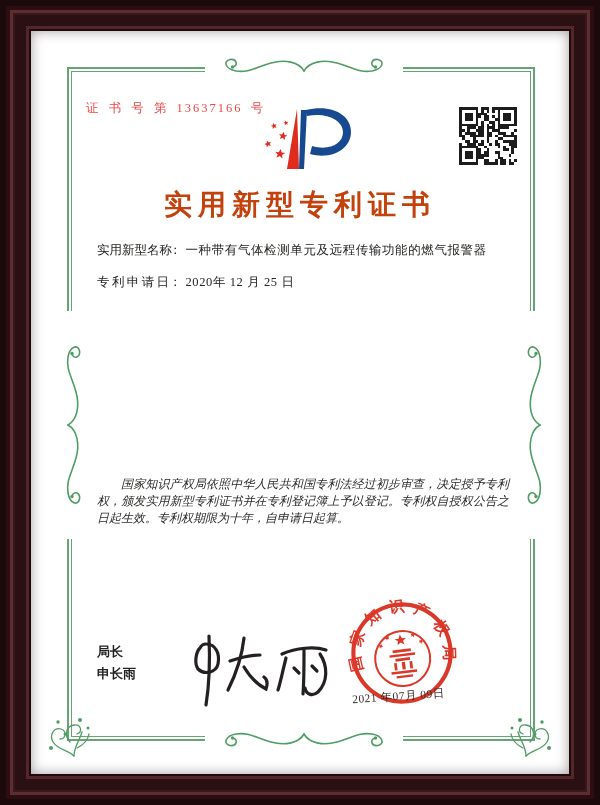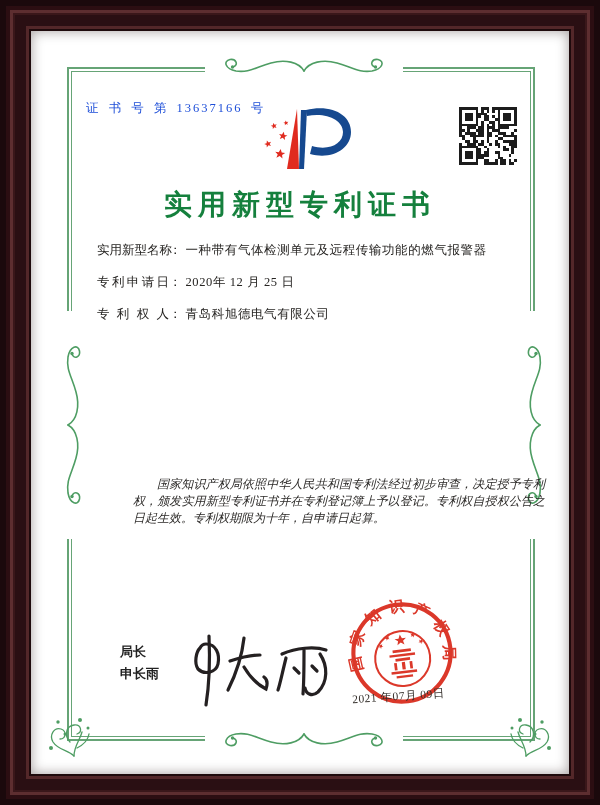--- a/index.html
+++ b/index.html
@@ -22,37 +22,37 @@
   .green-box-inner{position:absolute;inset:2px;border:1px solid #66a476;}
   .flourish{position:absolute;z-index:2;background:#fff;display:flex;align-items:center;justify-content:center;padding:0 4px;}
   .fl-top{left:205px;top:56px;width:190px;height:24px;}
   .fl-bottom{left:205px;top:725px;width:190px;height:24px;transform:scaleY(-1);}
   .fl-left{left:-43px;top:413px;width:220px;height:24px;transform:rotate(90deg);}
   .fl-right{left:423px;top:413px;width:220px;height:24px;transform:rotate(-90deg);}
   .corner-orn{position:absolute;z-index:3;width:48px;height:48px;}
   .orn-bl{left:44px;top:712px;}
   .orn-br{left:508px;top:712px;transform:scaleX(-1);}
   
-  .cert-no{position:absolute;left:86px;top:100px;font-size:12.5px;letter-spacing:2px;word-spacing:3px;color:#1d4ed8;z-index:2;}
+  .cert-no{position:absolute;left:86px;top:100px;font-size:12.5px;letter-spacing:2px;word-spacing:3px;color:#ef4444;z-index:2;}
   .logo{position:absolute;left:260px;top:101px;z-index:2;}
   .qr{position:absolute;left:459px;top:107px;z-index:2;}
   .title{position:absolute;left:0;right:0;top:186px;margin:0;text-align:center;
-    font-size:28px;font-weight:bold;letter-spacing:6px;color:#15803d;z-index:2;}
+    font-size:28px;font-weight:bold;letter-spacing:6px;color:#c2410c;z-index:2;}
   .fields{position:absolute;left:97px;top:241px;right:80px;z-index:2;font-size:12.5px;}
   .frow{line-height:18px;margin-bottom:14px;white-space:nowrap;}
   .flabel{display:inline-block;width:72px;text-align:justify;text-align-last:justify;vertical-align:top;}
   .fcolon{display:inline-block;margin-right:4px;}
   .fvalue{letter-spacing:0.6px;}
   .flabel2{margin-left:34px;letter-spacing:1.5px;}
   .paras{position:absolute;left:97px;top:476px;width:412px;z-index:2;
-    font-size:12px;line-height:17px;text-align:justify;font-style:italic;color:#2c2a28;margin-left:36px;}
+    font-size:12px;line-height:17px;text-align:justify;font-style:italic;color:#2c2a28;}
   .paras p{margin:0;text-indent:2em;}
   .director{position:absolute;left:97px;top:644px;z-index:2;
     font-family:"Liberation Sans",sans-serif;font-weight:bold;font-size:13px;color:#222;}
-  .director div{line-height:15px;margin-bottom:7px;margin-left:23px;}
+  .director div{line-height:15px;margin-bottom:7px;}
   .signature{position:absolute;left:182px;top:628px;z-index:2;}
   .seal{position:absolute;left:347px;top:598px;width:110px;height:110px;z-index:4;
     transform:rotate(-7deg);opacity:0.93;}
   .seal-date{position:absolute;left:352px;top:688px;width:120px;z-index:4;
     font-size:11.5px;letter-spacing:0.5px;color:#35302c;transform:rotate(-4deg);white-space:nowrap;}
 </style>
 </head>
 <body>
 
 <div class="page">
@@ -389,23 +389,20 @@
 
   <h1 class="title">实用新型专利证书</h1>
 
   <div class="fields">
     <div class="frow">
       <span class="flabel">实用新型名称</span><span class="fcolon">：</span><span class="fvalue">一种带有气体检测单元及远程传输功能的燃气报警器</span>
     </div>
     <div class="frow">
       <span class="flabel">专利申请日</span><span class="fcolon">：</span><span class="fvalue">2020年 12 月 25 日</span>
     </div>
-    <div class="frow">
-      <span class="flabel">专利权人</span><span class="fcolon">：</span><span class="fvalue">青岛科旭德电气有限公司</span>
-    </div>
   </div>
 
   <div class="paras">
     <p>国家知识产权局依照中华人民共和国专利法经过初步审查，决定授予专利权，颁发实用新型专利证书并在专利登记簿上予以登记。专利权自授权公告之日起生效。专利权期限为十年，自申请日起算。</p>
   </div>
 
   <div class="director">
     <div>局长</div>
     <div>申长雨</div>
   </div>

